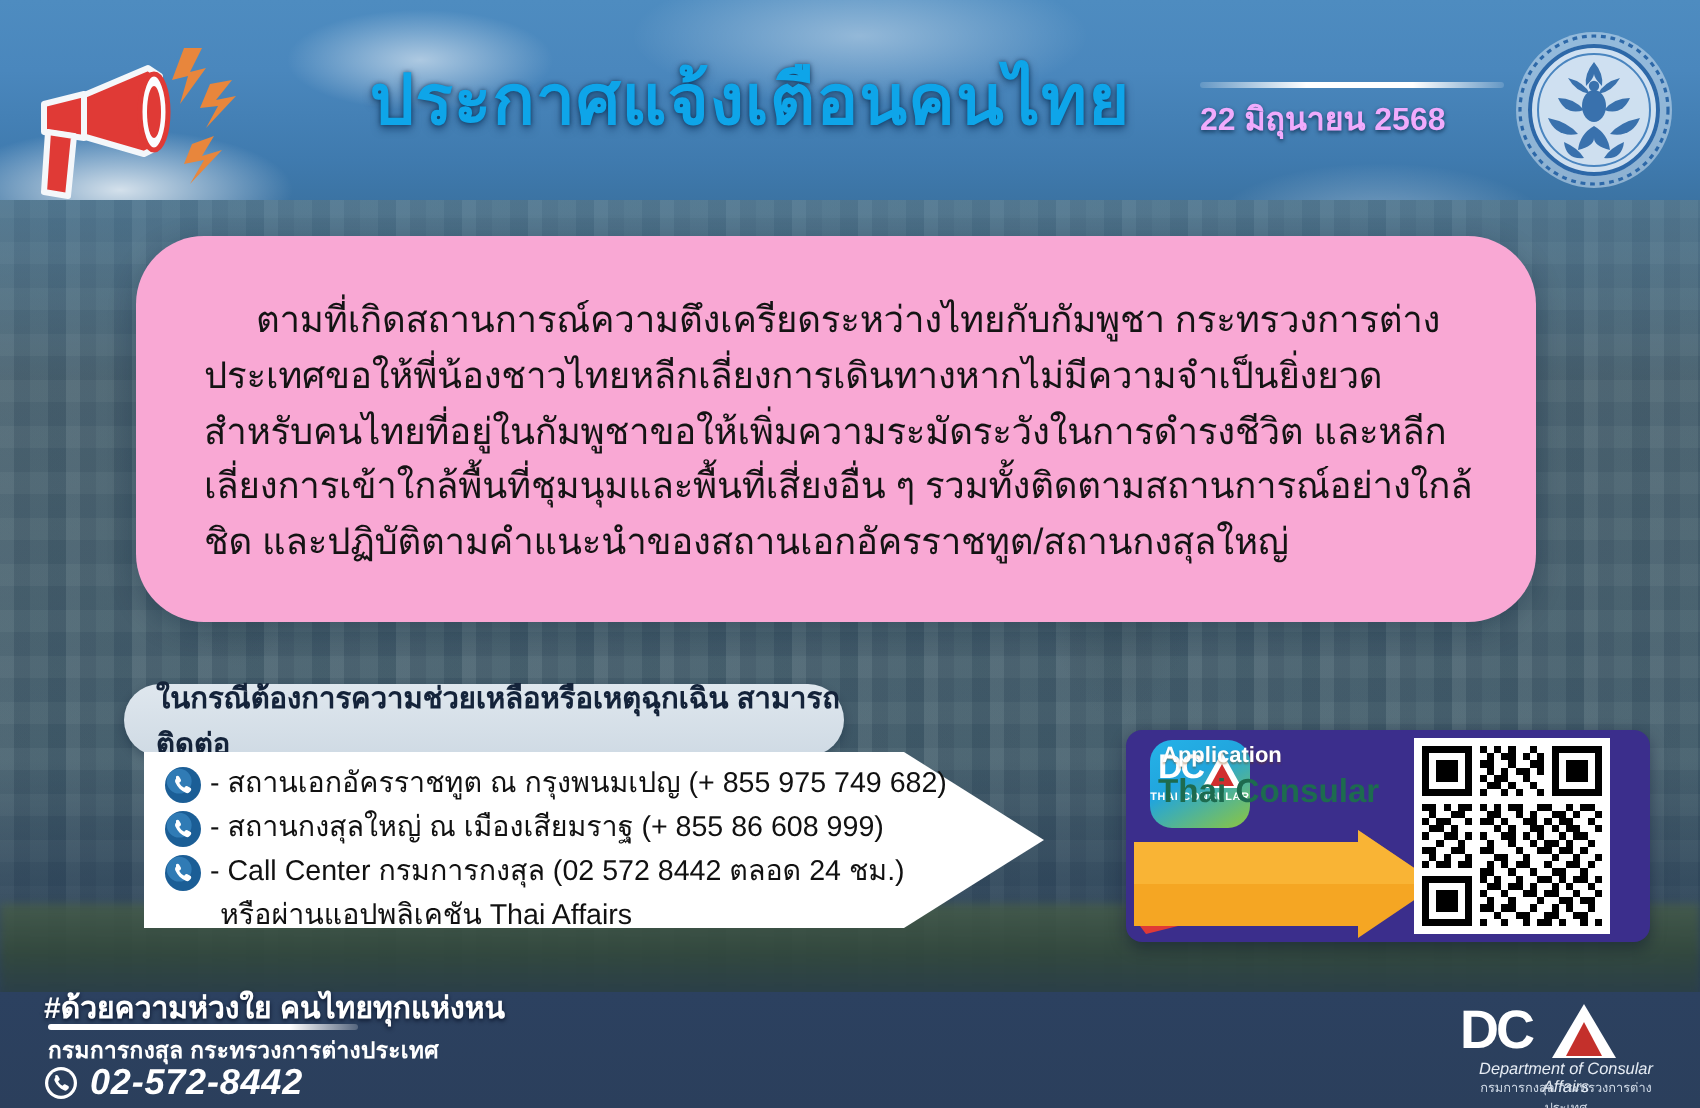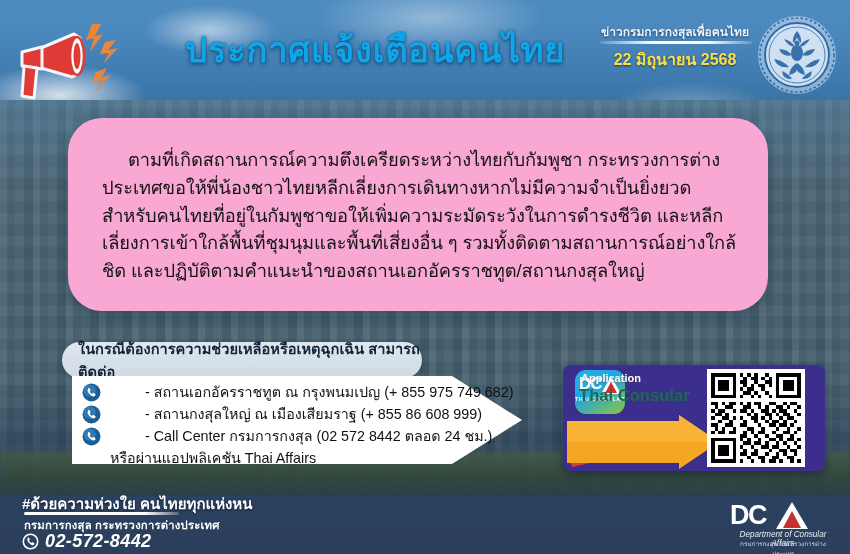--- a/index.html
+++ b/index.html
@@ -83,21 +83,21 @@
     text-align:center; font-size:12px; color:#eaf3fb; font-weight:bold;
     text-shadow:0 1px 2px rgba(0,30,60,.7);
   }
   .news-rule {
     position:absolute; left:600px; top:41px; width:152px; height:3px;
     background:linear-gradient(90deg, rgba(255,255,255,.15), #ffffff 35%, #ffffff 70%, rgba(255,255,255,.15));
     border-radius:2px;
   }
   .news-date {
     position:absolute; left:600px; top:47px; width:150px;
-    text-align:center; font-size:16px; color:#fde047; font-weight:bold;
+    text-align:left; font-size:16px; color:#f0abfc; font-weight:bold;
     text-shadow:0 1px 2px rgba(0,30,60,.7);
   }
   .emblem { position:absolute; left:754px; top:13px; width:86px; height:84px; }
 
   
   .body-card {
     position:absolute; left:68px; top:118px; width:700px; height:193px;
     background:#f9a8d4;
     border-radius:34px;
     box-shadow:0 4px 14px rgba(0,25,50,.30);
@@ -129,21 +129,21 @@
     box-shadow:0 3px 8px rgba(0,20,45,.30);
   }
   .contact-list {
     position:absolute; left:82px; top:382px; width:400px;
   }
   .contact-row { display:flex; align-items:flex-start; height:22px; }
   .phone-badge {
     width:19px; height:19px; flex:0 0 19px; margin-top:1px; margin-right:4px;
   }
   .contact-text {
-    font-size:14.3px; color:#111111; line-height:21px; white-space:nowrap;margin-left:40px;
+    font-size:14.3px; color:#111111; line-height:21px; white-space:nowrap;
   }
   .contact-sub {
     font-size:14.3px; color:#111111; line-height:21px;
     margin-left:28px; white-space:nowrap;
   }
 
   
   .app-banner {
     position:absolute; left:563px; top:365px; width:262px; height:106px;
     background:#3b2e8c;
@@ -256,21 +256,20 @@
       <ellipse cx="69" cy="42" rx="3.5" ry="13" fill="#e03a36"></ellipse>
       <g fill="#e8863c">
         <polygon points="84,10 93,10 87,22 95,20 82,38 86,24 78,26"></polygon>
         <polygon points="97,28 108,26 100,36 110,34 95,50 101,39 92,40"></polygon>
         <polygon points="88,58 99,54 93,64 103,61 87,78 94,66 84,68"></polygon>
       </g>
     </svg>
 
     <div class="title-main">ประกาศแจ้งเตือนคนไทย</div>
 
-    <div class="news-label">ข่าวกรมการกงสุลเพื่อคนไทย</div>
     <div class="news-rule"></div>
     <div class="news-date">22 มิถุนายน 2568</div>
 
     <svg class="emblem" viewBox="0 0 86 84">
       <circle cx="43" cy="42" r="39" fill="#cfe2f2" opacity=".55"></circle>
       <circle cx="43" cy="42" r="37" fill="none" stroke="#2d68a8" stroke-width="1.6" stroke-dasharray="2.4 2.4"></circle>
       <circle cx="43" cy="42" r="33" fill="#e3eef8" opacity=".75"></circle>
       <circle cx="43" cy="42" r="32" fill="none" stroke="#2d68a8" stroke-width="2"></circle>
       <circle cx="43" cy="42" r="28" fill="none" stroke="#4a85bf" stroke-width="1"></circle>
       <g fill="#2d68a8" opacity=".92">

